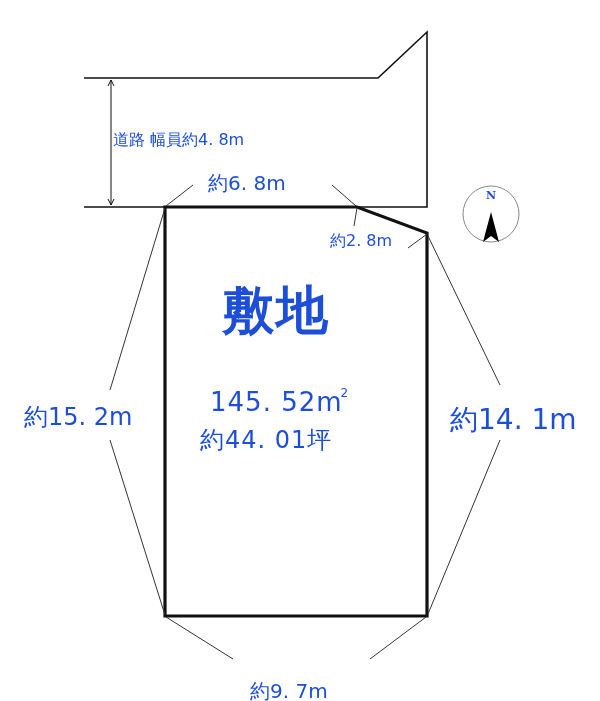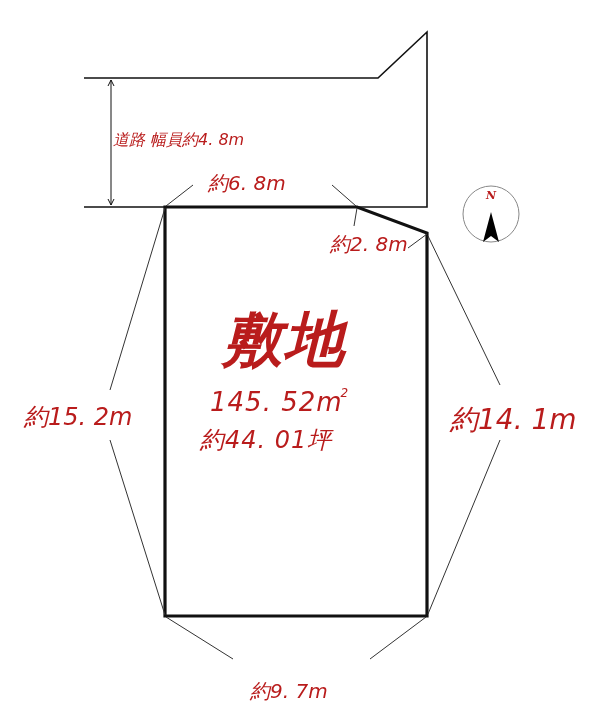--- a/index.html
+++ b/index.html
@@ -1,26 +1,26 @@
 <!DOCTYPE html>
 <html><head>
 <meta charset="utf-8">
 <style>
   html, body { margin: 0; padding: 0; background: #ffffff; }
   body { width: 600px; height: 701px; position: relative; overflow: hidden;
          font-family: "DejaVu Sans", "Liberation Sans", sans-serif; color: #111; }
   svg#plan { position: absolute; left: 0; top: 0; }
-  .lbl { position: absolute; white-space: nowrap; color: #b91c1c; font-style: italic; }
+  .lbl { position: absolute; white-space: nowrap; color: #1d4ed8; }
   .road-label { left: 113px; top: 130px; font-size: 16px; }
   .top-dim { left: 208px; top: 170px; font-size: 20px; }
-  .corner-dim { left: 330px; top: 231px; font-size: 20px; }
+  .corner-dim { left: 330px; top: 231px; font-size: 16px; }
   .left-dim { left: 24px; top: 401px; font-size: 24px; }
   .right-dim { left: 450px; top: 401px; font-size: 28px; }
   .bottom-dim { left: 250px; top: 646px; font-size: 20px; margin-top: 32px; }
-  .title { left: 222px; top: 300px; font-size: 60px; font-weight: bold; letter-spacing: 2px; }
+  .title { left: 222px; top: 276px; font-size: 52px; font-weight: bold; letter-spacing: 2px; }
   .area-m2 { left: 210px; top: 386px; font-size: 26px; letter-spacing: 1px; }
   .area-m2 sup { font-size: 12px; vertical-align: 14px; margin-left: -2px; }
   .area-tsubo { left: 200px; top: 424px; font-size: 24px; letter-spacing: 1px; }
   .north-n { position: absolute; left: 486px; top: 189px; font-family: "DejaVu Serif", serif; font-size: 11px; font-weight: bold; }
 </style>
 </head>
 <body>
 
 <svg id="plan" width="600" height="701" viewBox="0 0 600 701">
 

